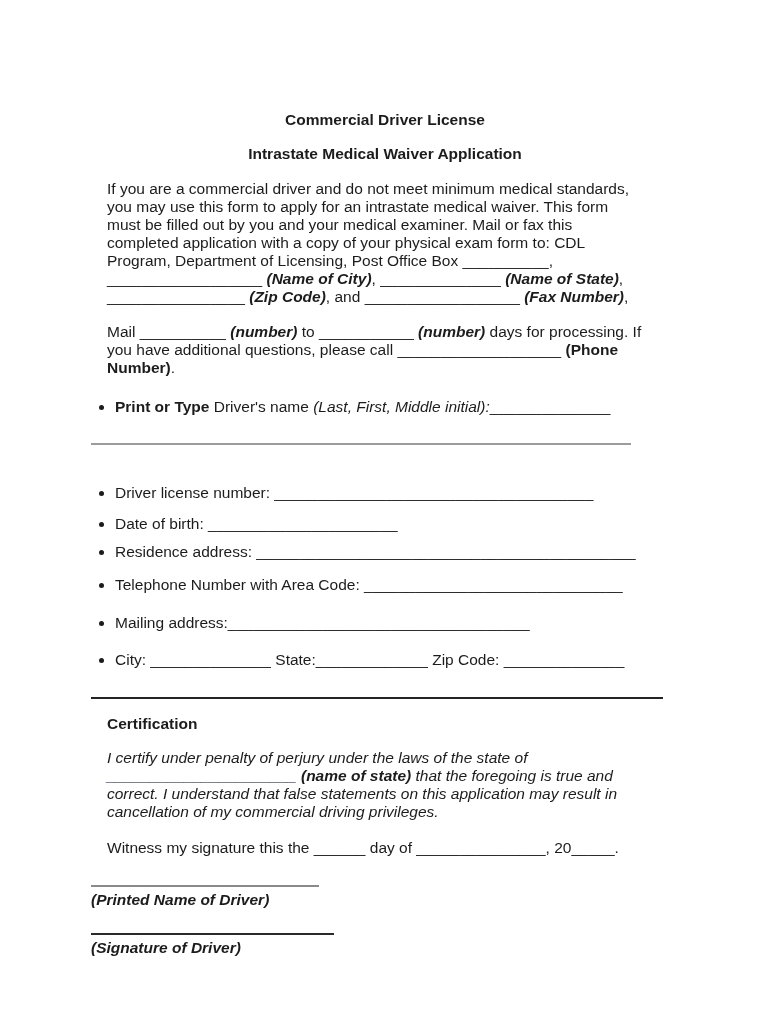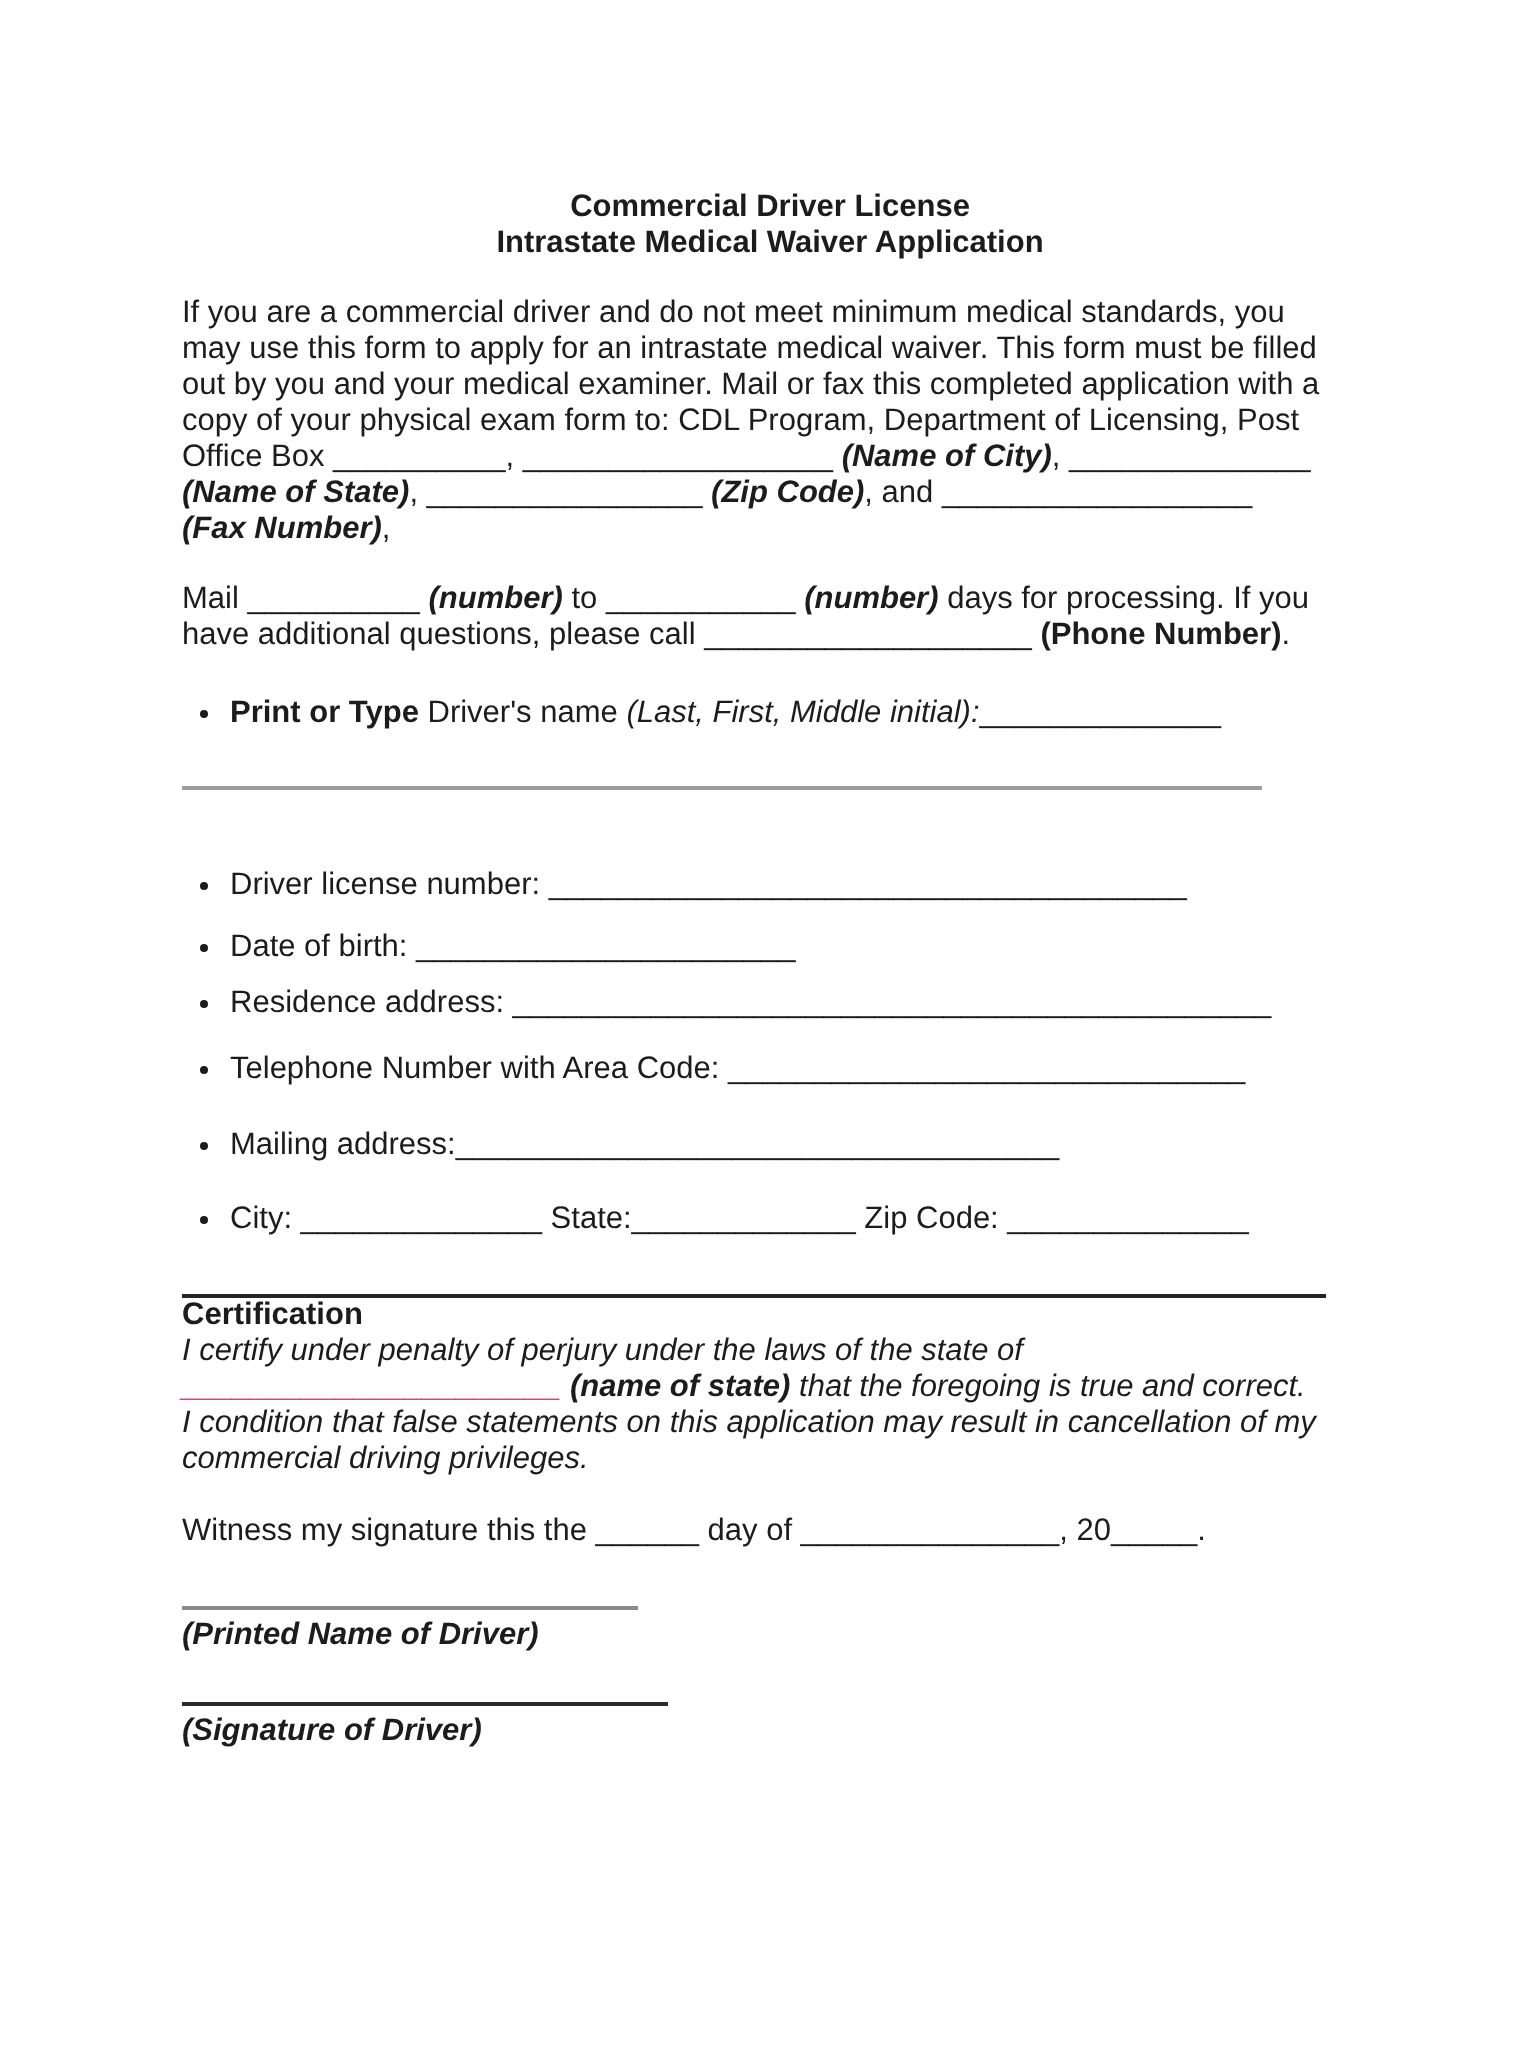--- a/index.html
+++ b/index.html
@@ -8,42 +8,42 @@
     width:770px; height:1024px;
     box-sizing:border-box;
     padding:95px 109px 0 91px;
     background:#ffffff;
     font-family:"Liberation Sans", sans-serif;
     font-size:15.5px;
     line-height:18px;
     color:#1c1c1c;
     overflow:hidden;
   }
-  p, div.txt { margin:0; }
+  p, div.txt { margin:16px; }
   .b  { font-weight:bold; }
   .i  { font-style:italic; }
   .bi { font-weight:bold; font-style:italic; }
   .title { text-align:center; font-weight:bold; margin:0 -109px 0 -91px; }
   .intro { margin-top:17px; }
   .allow { margin-top:17px; }
   ul { margin:0; padding:0 0 0 24px; }
   ul.one { margin-top:21px; }
   ul.fields { margin-top:39px; }
   ul.fields li:nth-child(2) { margin-top:13px; }
   ul.fields li:nth-child(3) { margin-top:10px; }
   ul.fields li:nth-child(4) { margin-top:15px; }
   ul.fields li:nth-child(5) { margin-top:20px; }
   ul.fields li:nth-child(6) { margin-top:19px; }
   .rule { height:2px; }
   .rule-gray { background:#9c9c9c; width:540px; margin-top:27px; }
   .rule-dark { background:#242424; width:572px; margin-top:28px; }
   .desc { margin-top:15px; }
   .cert-head { margin-top:20px; font-weight:bold; }
   .cert-body { font-style:italic; }
-  .u-gray { color:#be185d; }
+  .u-gray { color:#0f172a; }
   .witness { margin-top:18px; }
   .sig { margin-top:28px; }
   .sig-line { height:2px; background:#8a8a8a; width:228px; }
   .sig-line2 { height:2px; background:#2a2a2a; width:243px; margin-top:24px; }
   .sig-label { font-weight:bold; font-style:italic; margin-top:4px; }
 </style>
 </head>
 <body>
 
 <div class="page">
@@ -70,21 +70,21 @@
     <li>Telephone Number with Area Code: ______________________________</li>
     <li>Mailing address:___________________________________</li>
     <li>City: ______________ State:_____________ Zip Code: ______________</li>
   </ul>
 
 
   <div class="rule rule-dark"></div>
 
   <div class="txt cert-head">Certification</div>
 
-  <p class="cert-body"><span>I certify under penalty of perjury under the laws of the state of </span><span class="u-gray">______________________ </span><span class="bi">(name of state)</span><span> that the foregoing is true and correct. I condition that false statements on this application may result in cancellation of my commercial driving privileges.</span></p>
+  <p class="cert-body"><span>I certify under penalty of perjury under the laws of the state of </span><span class="u-gray">______________________ </span><span class="bi">(name of state)</span><span> that the foregoing is true and correct. I understand that false statements on this application may result in cancellation of my commercial driving privileges.</span></p>
 
   <p class="witness">Witness my signature this the ______ day of _______________, 20_____.</p>
 
   <div class="sig">
     <div class="sig-line"></div>
     <div class="sig-label">(Printed Name of Driver)</div>
     <div class="sig-line2"></div>
     <div class="sig-label">(Signature of Driver)</div>
   </div>
 

